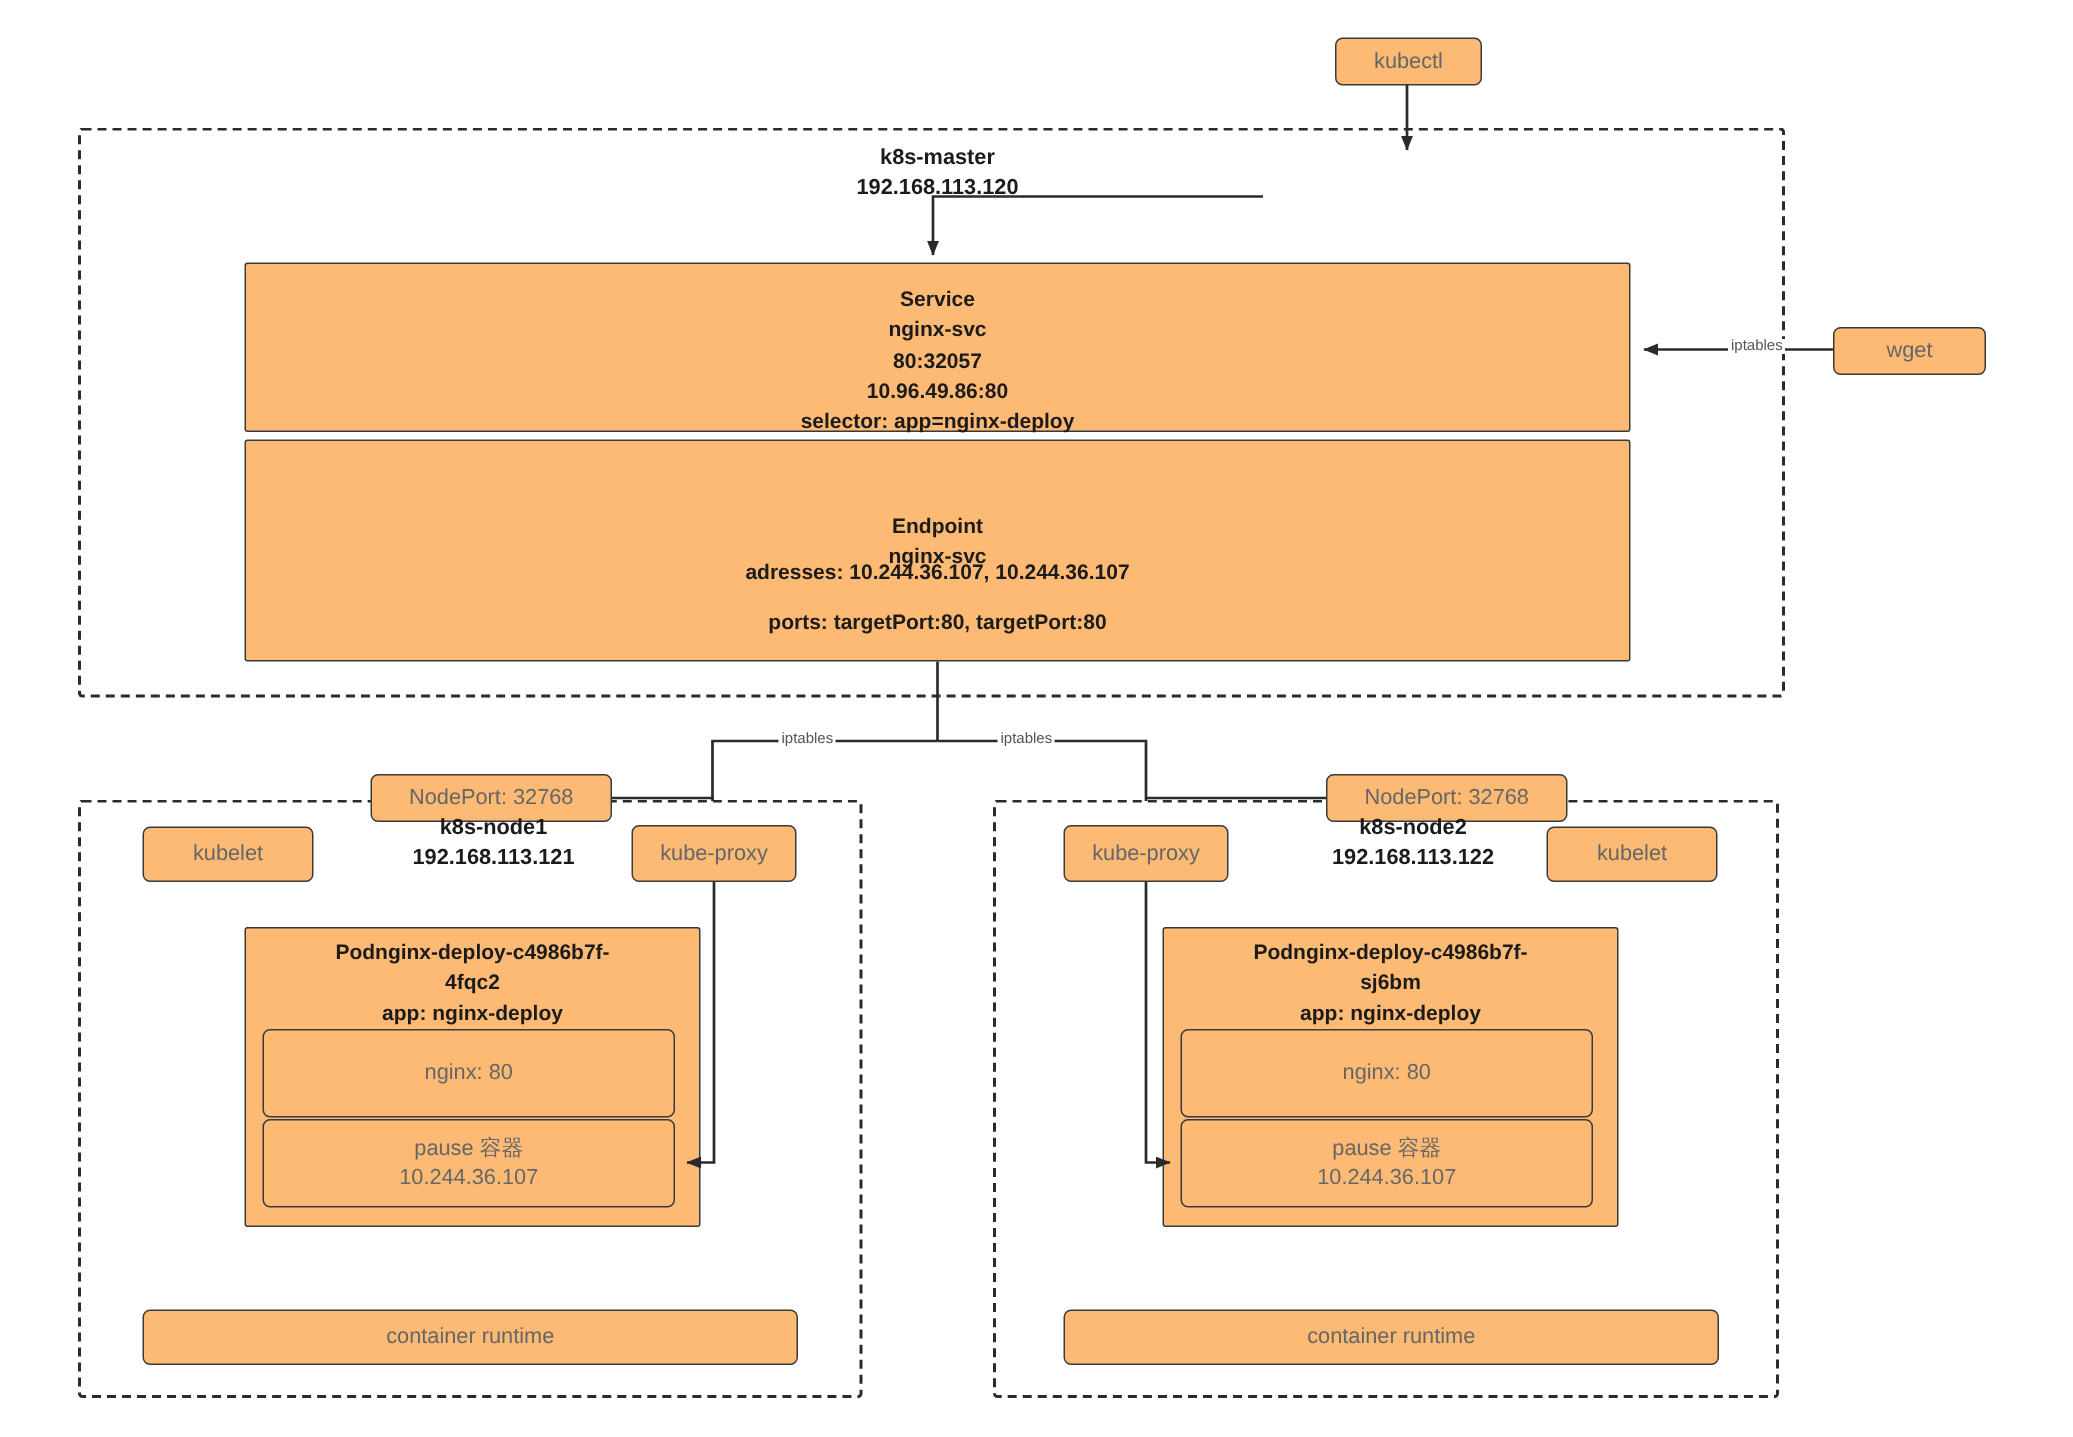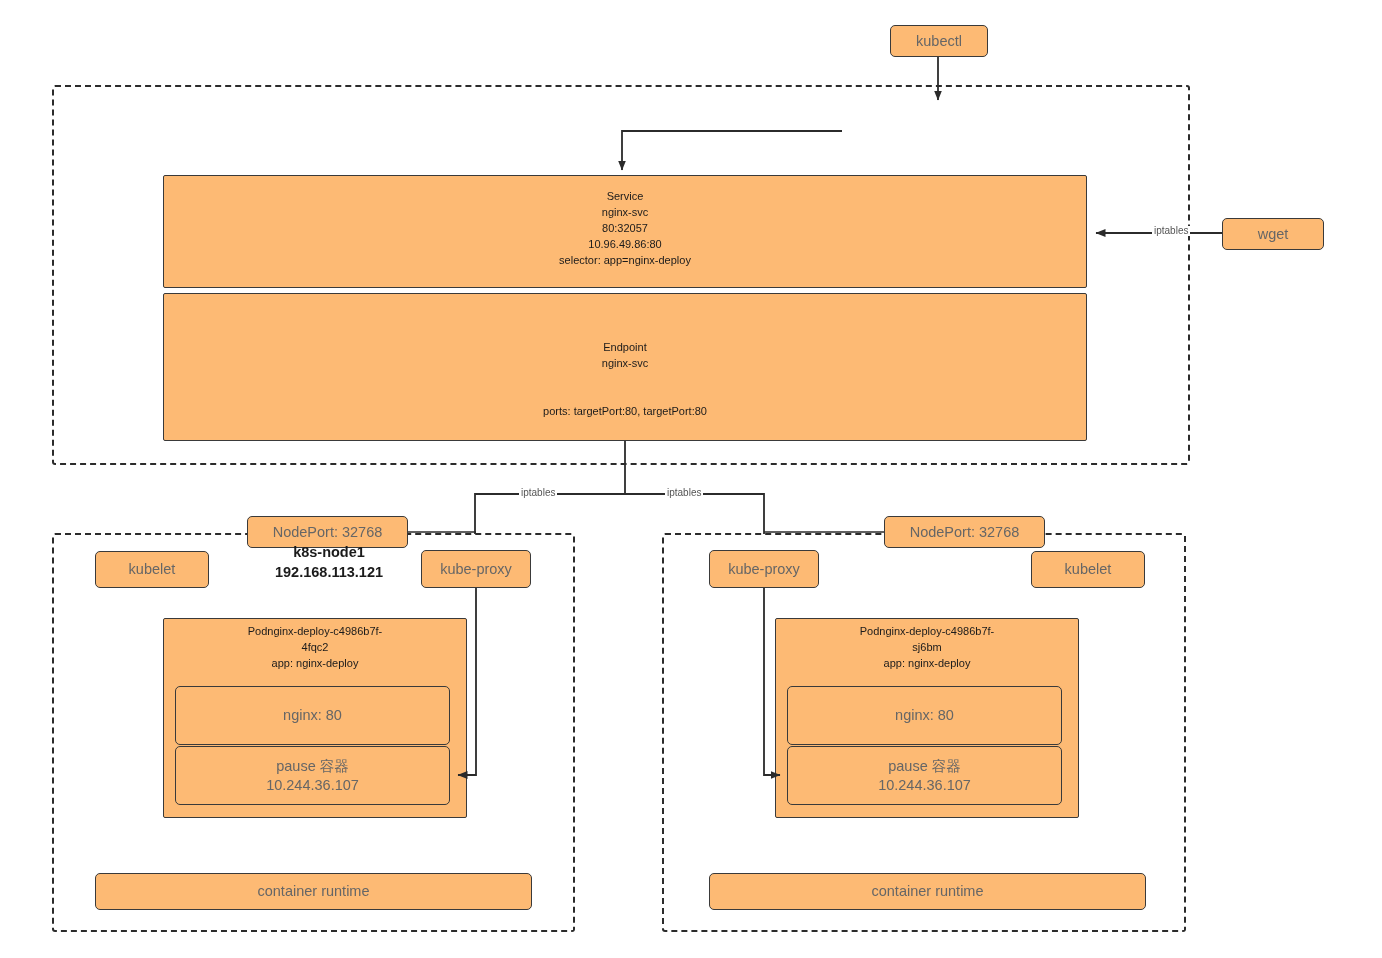--- a/index.html
+++ b/index.html
@@ -65,23 +65,23 @@
     padding: 0 2px;
     line-height: 1;
     z-index: 6;
     white-space: nowrap;
   }
 
   
   .box-content {
     position: absolute;
     text-align: center;
-    font-weight: normal;
+    font-weight: bold;
     color: #1b1b1b;
-    font-size: 11px;
+    font-size: 14px;
     line-height: 1.45;
     z-index: 4;
     white-space: pre-line;
   }
 
   
   #wires {
     position: absolute;
     left: 0; top: 0;
     width: 1382px;
@@ -133,31 +133,34 @@
 
   <div class="box" style="left:890px; top:25px; width:98px; height:32px;">
     <span>kubectl</span>
   </div>
 
   <div class="box" style="left:1222px; top:218px; width:102px; height:32px;">
     <span>wget</span>
   </div>
 
 
+  <div class="label-bold" style="left:500px; top:96px; width:250px;">k8s-master
+192.168.113.120</div>
 
   <div class="box plain-square" style="left:163px; top:175px; width:924px; height:113px;"></div>
   <div class="box-content" style="left:425px; top:189px; width:400px;">Service
 nginx-svc
 80:32057
 10.96.49.86:80
 selector: app=nginx-deploy</div>
 
   <div class="box plain-square" style="left:163px; top:293px; width:924px; height:148px;"></div>
   <div class="box-content" style="left:425px; top:316px; width:400px;margin-top:24px;">Endpoint
 nginx-svc</div>
+  <div class="box-content" style="left:375px; top:371px; width:500px;">adresses: 10.244.36.107, 10.244.36.107</div>
   <div class="box-content" style="left:375px; top:404px; width:500px;">ports: targetPort:80, targetPort:80</div>
 
   <div class="label-bold" style="left:205px; top:543px; width:248px;">k8s-node1
 192.168.113.121</div>
 
   <div class="box" style="left:247px; top:516px; width:161px; height:32px;">
     <span>NodePort: 32768</span>
   </div>
 
   <div class="box" style="left:95px; top:551px; width:114px; height:37px;">
@@ -179,20 +182,22 @@
 
   <div class="box" style="left:175px; top:746px; width:275px; height:59px; white-space:pre-line;">
     <span style="white-space:pre-line;">pause 容器
 10.244.36.107</span>
   </div>
 
   <div class="box" style="left:95px; top:873px; width:437px; height:37px;">
     <span>container runtime</span>
   </div>
 
+  <div class="label-bold" style="left:818px; top:543px; width:248px;">k8s-node2
+192.168.113.122</div>
 
   <div class="box" style="left:884px; top:516px; width:161px; height:32px;">
     <span>NodePort: 32768</span>
   </div>
 
   <div class="box" style="left:1031px; top:551px; width:114px; height:37px;">
     <span>kubelet</span>
   </div>
 
   <div class="box" style="left:709px; top:550px; width:110px; height:38px;">

